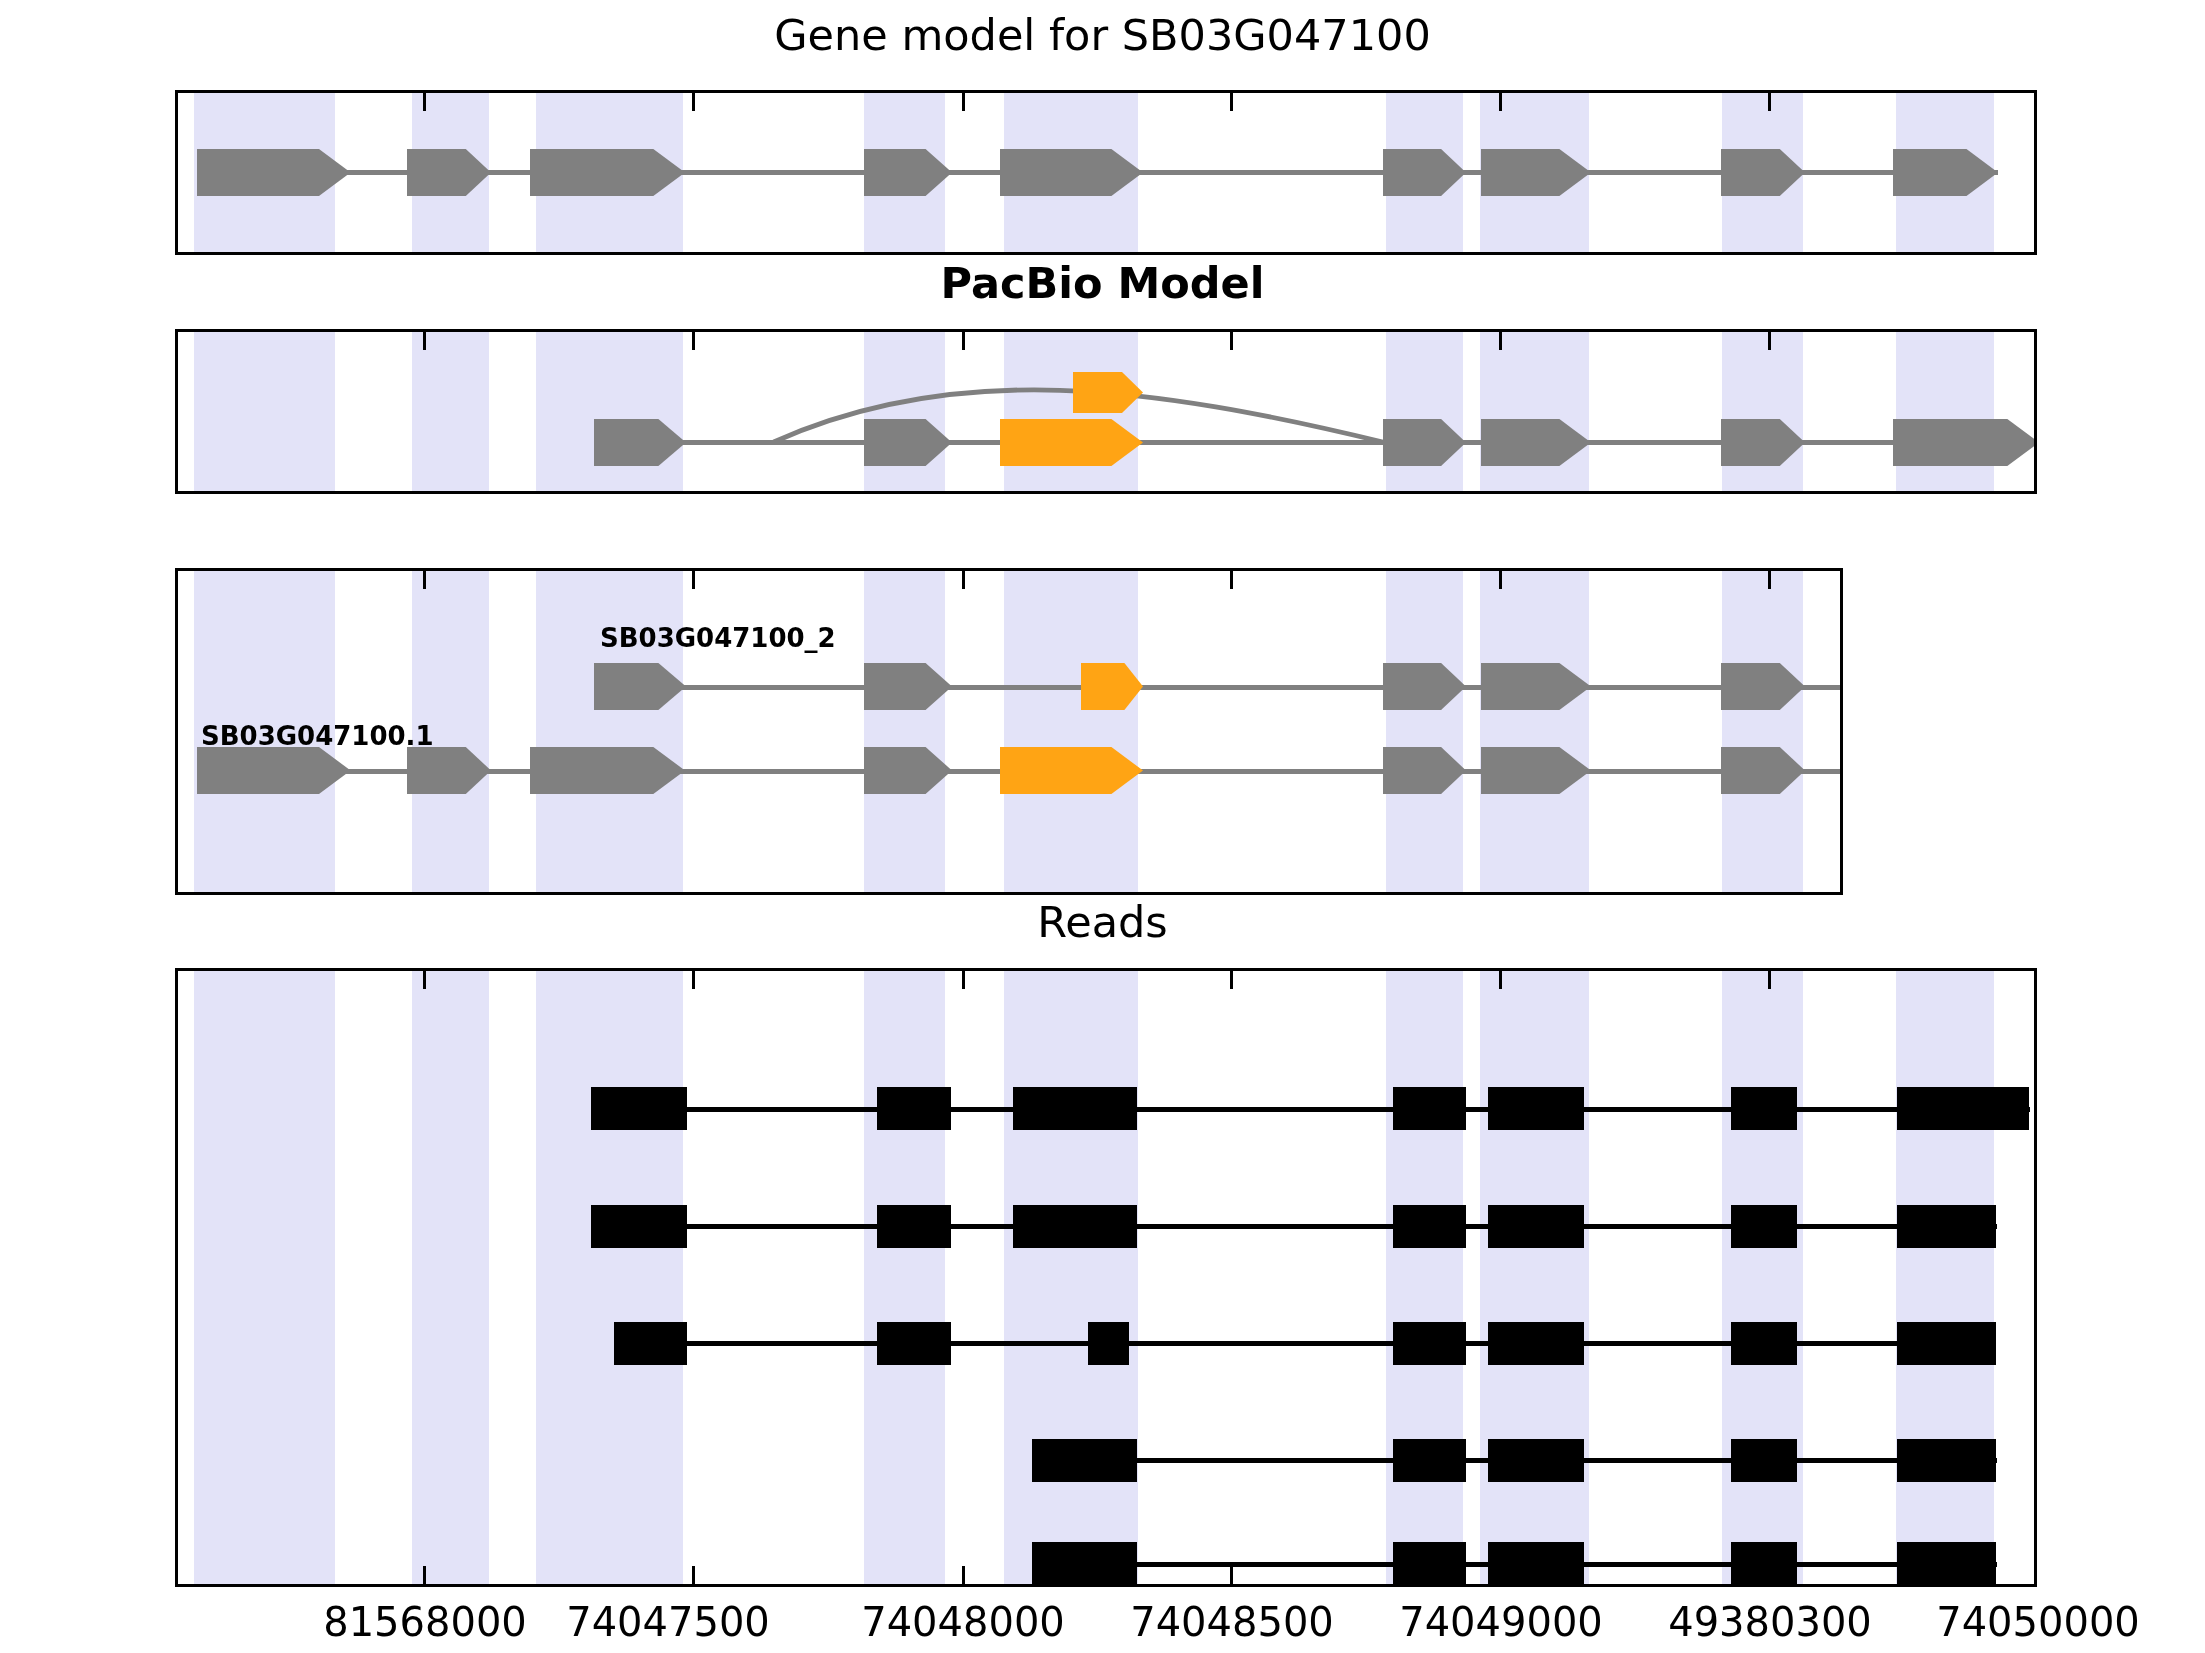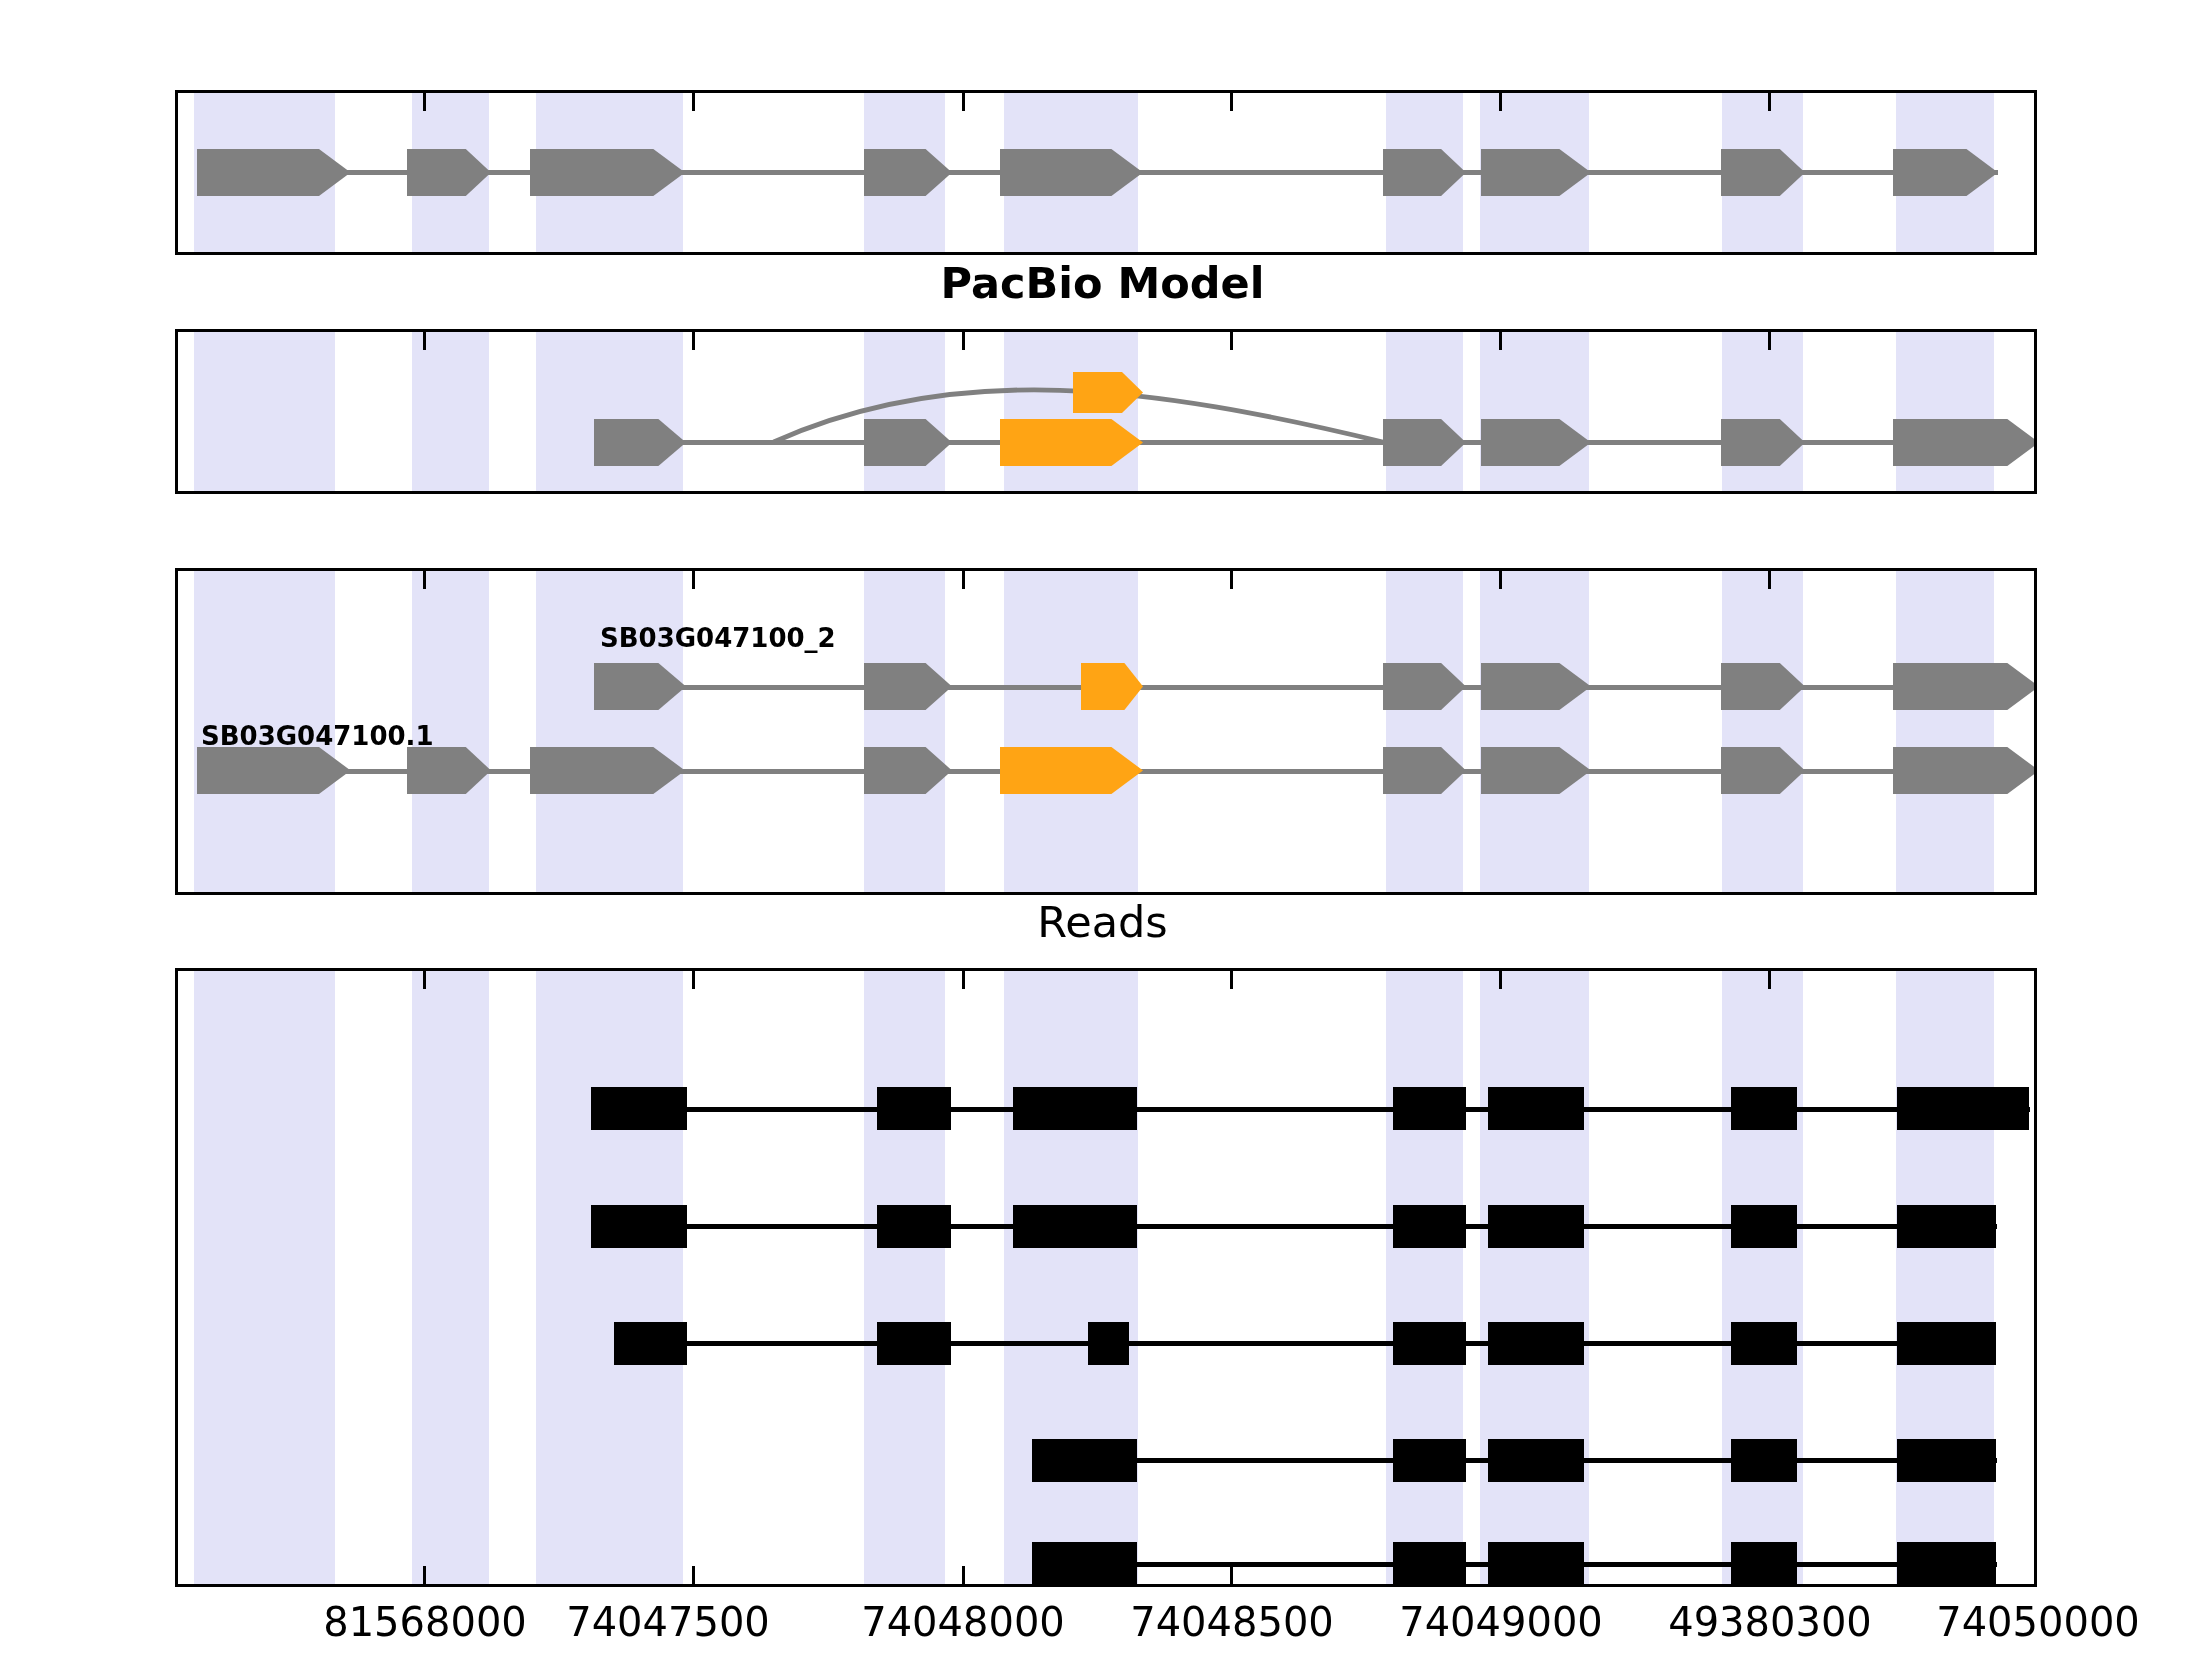--- a/index.html
+++ b/index.html
@@ -98,20 +98,21 @@
     left: 0; top: 0;
     overflow: visible;
     pointer-events: none;
   }
 </style>
 </head>
 <body>
 
 <div id="figure">
 
+  <div class="panel-title" style="left:0; top:13.8px;">Gene model for SB03G047100</div>
 
   <div class="axes" id="axes-gene-model" style="left:175px; top:90px; width:1862px; height:165px;">
       <div class="shade" style="left: 16px; width: 141px;"></div>
       <div class="shade" style="left: 234px; width: 77px;"></div>
       <div class="shade" style="left: 358px; width: 147px;"></div>
       <div class="shade" style="left: 686px; width: 81px;"></div>
       <div class="shade" style="left: 826px; width: 134px;"></div>
       <div class="shade" style="left: 1208px; width: 77px;"></div>
       <div class="shade" style="left: 1302px; width: 109px;"></div>
       <div class="shade" style="left: 1544px; width: 81px;"></div>
@@ -160,21 +161,21 @@
       <div class="exon" style="left: 686px; top: 87px; width: 88px; height: 47px; background: rgb(128, 128, 128); clip-path: polygon(0% 0%, 70% 0%, 100% 50%, 70% 100%, 0% 100%);"></div>
       <div class="exon" style="left: 822px; top: 87px; width: 143px; height: 47px; background: rgb(255, 164, 20); clip-path: polygon(0% 0%, 77.8846% 0%, 100% 50%, 77.8846% 100%, 0% 100%);"></div>
       <div class="exon" style="left: 1205px; top: 87px; width: 83px; height: 47px; background: rgb(128, 128, 128); clip-path: polygon(0% 0%, 70% 0%, 100% 50%, 70% 100%, 0% 100%);"></div>
       <div class="exon" style="left: 1303px; top: 87px; width: 110px; height: 47px; background: rgb(128, 128, 128); clip-path: polygon(0% 0%, 71.25% 0%, 100% 50%, 71.25% 100%, 0% 100%);"></div>
       <div class="exon" style="left: 1543px; top: 87px; width: 84px; height: 47px; background: rgb(128, 128, 128); clip-path: polygon(0% 0%, 70% 0%, 100% 50%, 70% 100%, 0% 100%);"></div>
       <div class="exon" style="left: 1715px; top: 87px; width: 146px; height: 47px; background: rgb(128, 128, 128); clip-path: polygon(0% 0%, 78.3019% 0%, 100% 50%, 78.3019% 100%, 0% 100%);"></div>
       <div class="exon" style="left: 895px; top: 40px; width: 70px; height: 41px; background: rgb(255, 164, 20); clip-path: polygon(0% 0%, 70% 0%, 100% 50%, 70% 100%, 0% 100%);"></div>
     </div>
 
 
-  <div class="axes" id="axes-isoforms" style="left:175px; top:568px; width:1862px; height:327px;">
+  <div class="axes" id="axes-isoforms" style="left:175px; top:568px; width:1668px; height:327px;">
       <div class="shade" style="left: 16px; width: 141px;"></div>
       <div class="shade" style="left: 234px; width: 77px;"></div>
       <div class="shade" style="left: 358px; width: 147px;"></div>
       <div class="shade" style="left: 686px; width: 81px;"></div>
       <div class="shade" style="left: 826px; width: 134px;"></div>
       <div class="shade" style="left: 1208px; width: 77px;"></div>
       <div class="shade" style="left: 1302px; width: 109px;"></div>
       <div class="shade" style="left: 1544px; width: 81px;"></div>
       <div class="shade" style="left: 1718px; width: 98px;"></div>
       <div class="tick" style="left: 245px;"></div>

